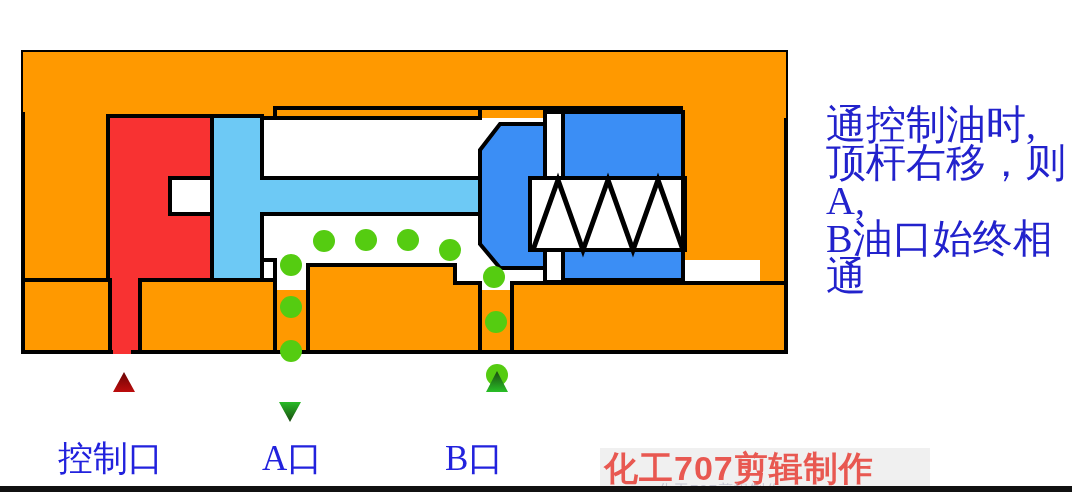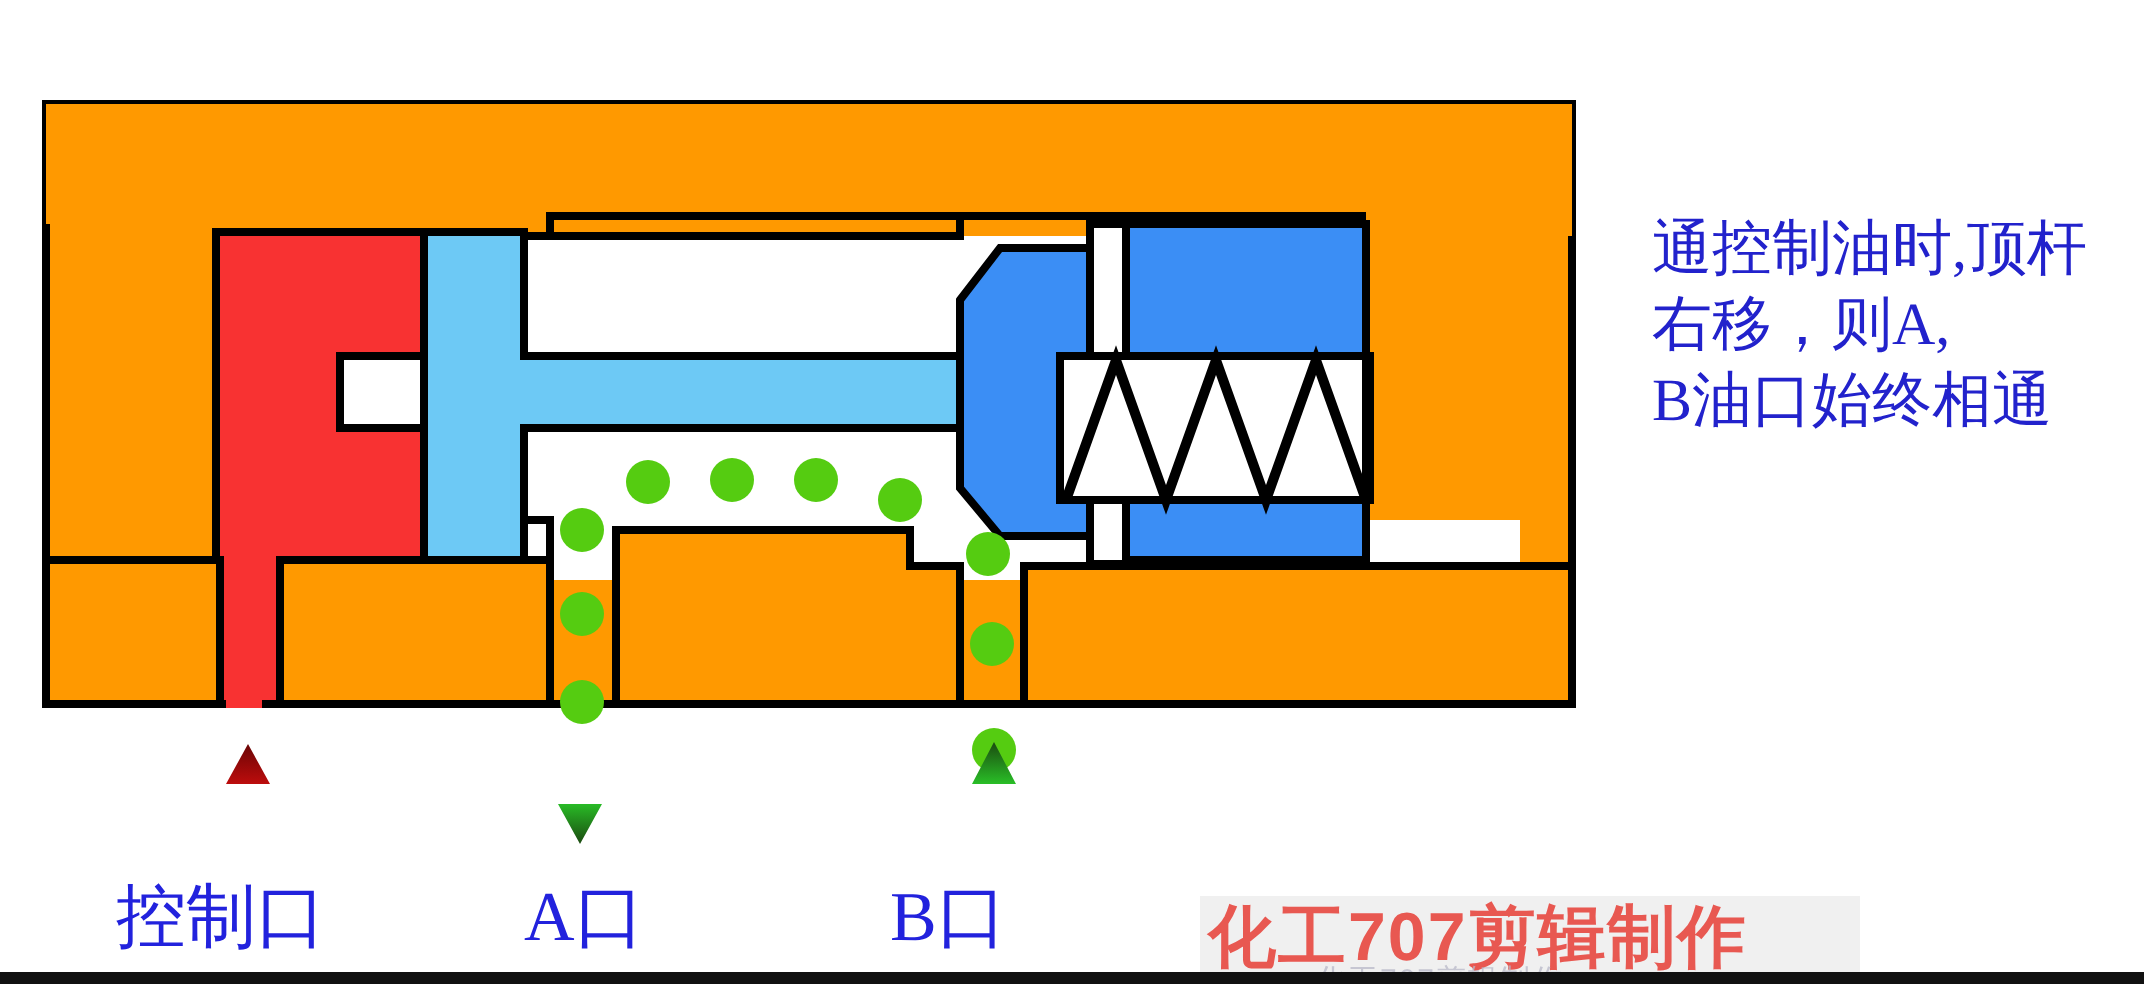--- a/index.html
+++ b/index.html
@@ -31,21 +31,21 @@
     height: 492px;
     display: block;
   }
   .note-text {
     position: absolute;
     left: 826px;
     top: 106px;
     width: 246px;
     color: #2222cc;
     font-family: "Liberation Serif", "DejaVu Serif", serif;
-    font-size: 30px;
+    font-size: 40px;
     line-height: 38px;
     letter-spacing: 0px;
     white-space: pre-line;
     font-weight: 400;
   }
   .port-label {
     position: absolute;
     color: #2222dd;
     font-family: "Liberation Serif", "DejaVu Serif", serif;
     font-size: 35px;

